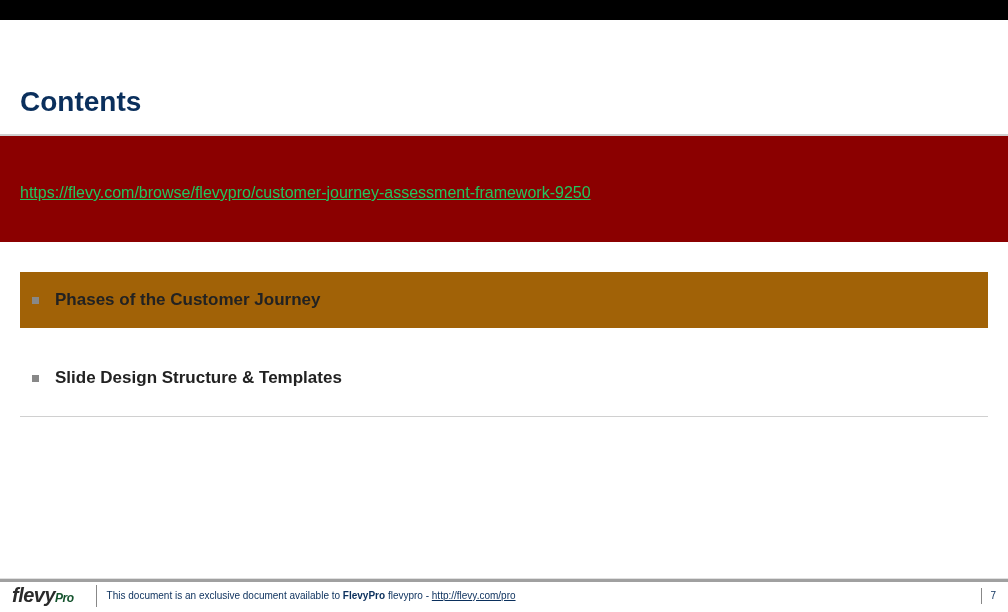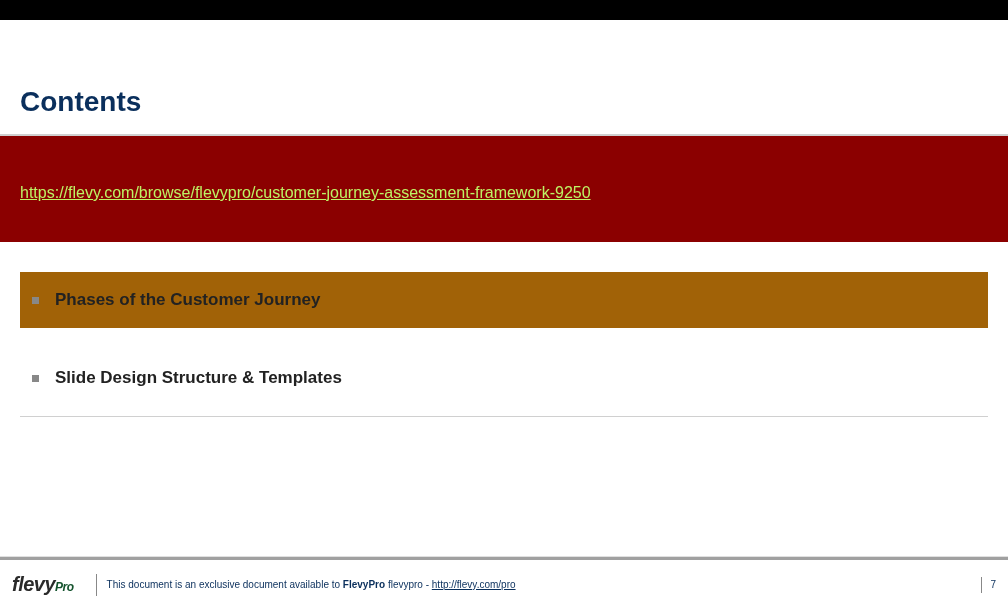--- a/index.html
+++ b/index.html
@@ -41,21 +41,21 @@
     .banner-line2 {
       font-size: 16px;
       font-weight: bold;
       line-height: 1.6;
       margin-top: 6px;
     }
     .banner-link {
       display: inline-block;
       margin-top: 8px;
       font-size: 16px;
-      color: #bef264;
+      color: #22c55e;
       text-decoration: underline;
     }
     .content-area {
       padding: 30px 20px 0 20px;
     }
     .list-item {
       display: flex;
       align-items: center;
       padding: 18px 12px;
       font-size: 17px;
@@ -76,21 +76,21 @@
     .divider {
       height: 1px;
       background: #d0d0d0;
       margin: 10px 0;
     }
     .footer {
       position: absolute;
       bottom: 0;
       left: 0;
       right: 0;
-      height: 56px;
+      height: 34px;
       display: flex;
       align-items: center;
       padding: 0 12px;
       border-top: 1px solid #e0e0e0;
       background: #fff;
     }
     .top-footer-line {
       position: absolute;
       top: 0;
       left: 0;

